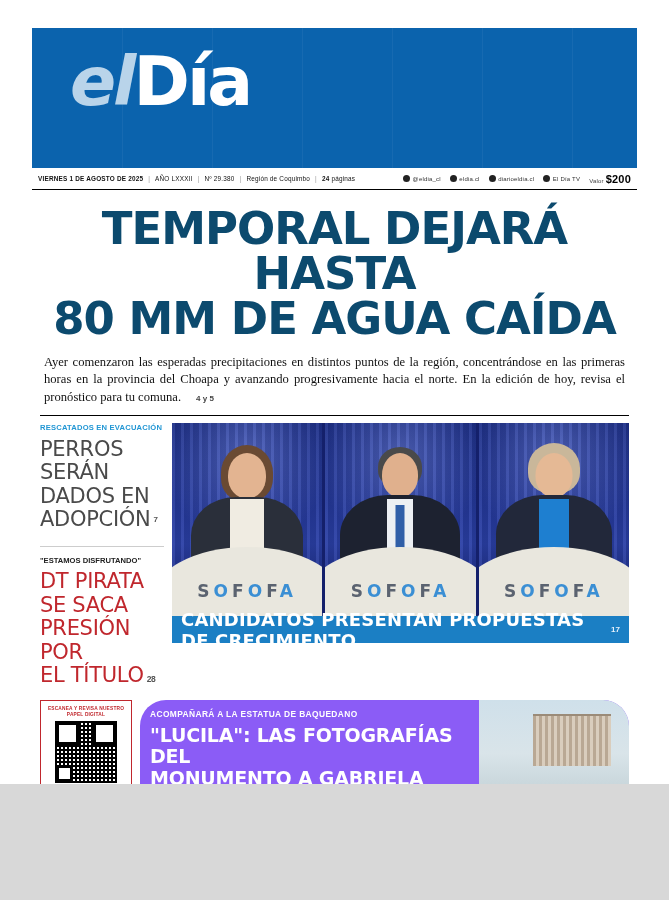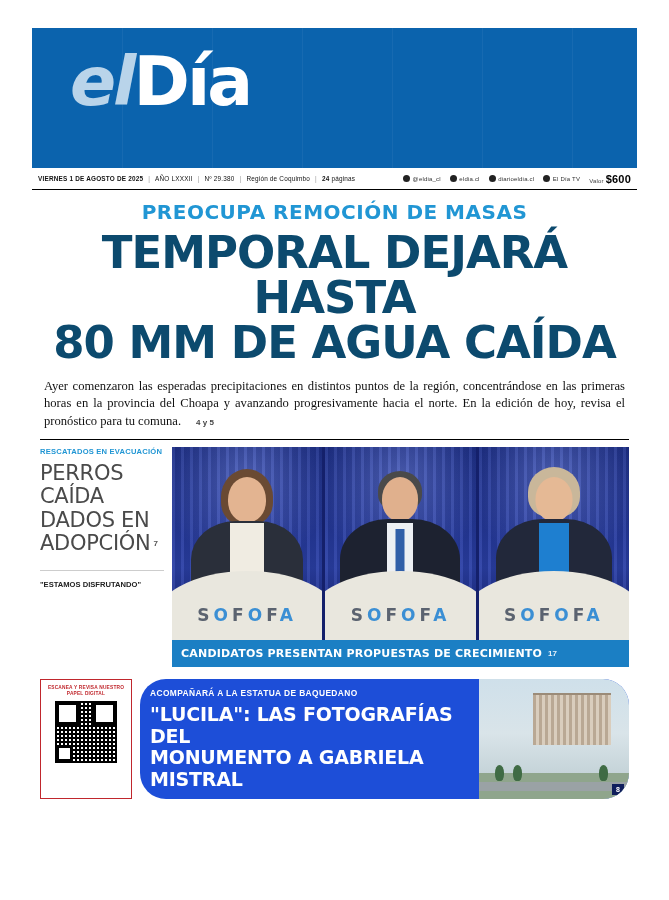--- a/index.html
+++ b/index.html
@@ -3,21 +3,21 @@
 <meta charset="utf-8">
 <style>
   * { box-sizing: border-box; margin: 0; padding: 0; }
   html, body {
     width: 669px; height: 900px;
     background: #d8d8d8;
     font-family: "Liberation Sans", sans-serif;
   }
   .page {
     position: relative;
-    width: 669px; height: 900px;
+    width: 669px; height: 784px;
     background: #ffffff;
     overflow: hidden;
   }
   .sheet {
     position: absolute;
     left: 32px; top: 28px;
     width: 605px; height: 844px;
     background: #ffffff;
   }
 
@@ -257,21 +257,21 @@
     left: 0; right: 0; bottom: 0;
     height: 27px;
     background: #1b7fc4;
     display: flex;
     align-items: center;
     padding: 0 9px;
   }
   .blue-strip .txt {
     color: #fff;
     font-family: "DejaVu Sans", sans-serif;
-    font-size: 11px;
+    font-size: 18px;
     font-weight: bold;
     letter-spacing: .2px;
   }
   .blue-strip .pg {
     margin-left: 6px;
     font-family: "Liberation Sans", sans-serif;
     font-size: 8px;
     font-weight: bold;
     color: #e6f1fa;
   }
@@ -314,21 +314,21 @@
     width: 17px; height: 17px;
     border: 3.5px solid #000;
     background: #fff;
   }
   .qr::before { left: 1px; top: 1px; }
   .qr::after  { right: 1px; top: 1px; }
   .qr i { left: 1px; bottom: 1px; }
 
   .promo {
     flex: 1;
-    background: #1d4ed8;
+    background: #8b5cf6;
     position: relative;
     display: flex;
     overflow: hidden;
     border-radius: 26px;
   }
   .promo-text { padding: 9px 10px 8px 10px; flex: 1; }
   .promo-kicker {
     color: #ffffff;
     font-size: 8.4px;
     font-weight: bold;
@@ -418,43 +418,46 @@
             <span>eldia.cl</span>
           </span>
         <span class="it">
             <span class="dot-ic"></span>
             <span>diarioeldia.cl</span>
           </span>
         <span class="it">
             <span class="dot-ic"></span>
             <span>El Día TV</span>
           </span>
-        <span class="price"><span class="lbl">Valor</span><span>$600</span></span>
+        <span class="price"><span class="lbl">Valor</span><span>$200</span></span>
       </span>
     </div>
 
     <div class="lead">
-      <div class="kicker">PREOCUPA REMOCIÓN DE MASAS</div>
       <div class="headline">TEMPORAL DEJARÁ HASTA
 80 MM DE AGUA CAÍDA</div>
       <div class="deck"><span>Ayer comenzaron las esperadas precipitaciones en distintos puntos de la región, concentrándose en las primeras horas en la provincia del Choapa y avanzando progresivamente hacia el norte. En la edición de hoy, revisa el pronóstico para tu comuna.</span><span class="pg">4 y 5</span></div>
     </div>
     <div class="rule"></div>
 
     <div class="middle">
       <div class="col-left">
         <div class="side-kicker">RESCATADOS EN
 EVACUACIÓN</div>
         <div class="side-title"><span>PERROS
-CAÍDA
+SERÁN
 DADOS EN
 ADOPCIÓN</span><span class="pg">7</span></div>
         <div class="side-sep"></div>
         <div class="side-kicker2">"ESTAMOS
 DISFRUTANDO"</div>
+        <div class="side-title2"><span>DT PIRATA
+SE SACA
+PRESIÓN POR
+EL TÍTULO</span><span class="pg">28</span></div>
       </div>
 
       <div class="col-right">
         <div class="photos">
 
           <div class="photo">
             <div class="glow"></div>
               <div class="stripes"></div>
             <div class="hair" style="top:22px;width:52px;height:56px;background:#6a4a33;"></div>
             <div class="head" style="top:30px;width:38px;height:45px;background:#e3b491;"></div>

